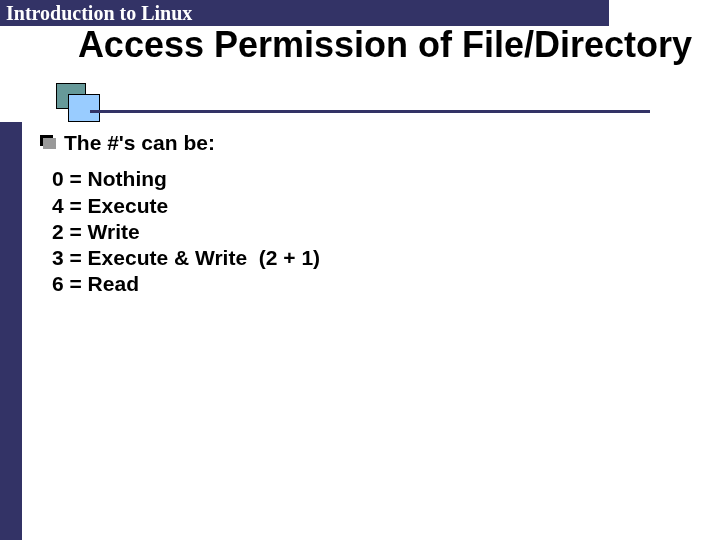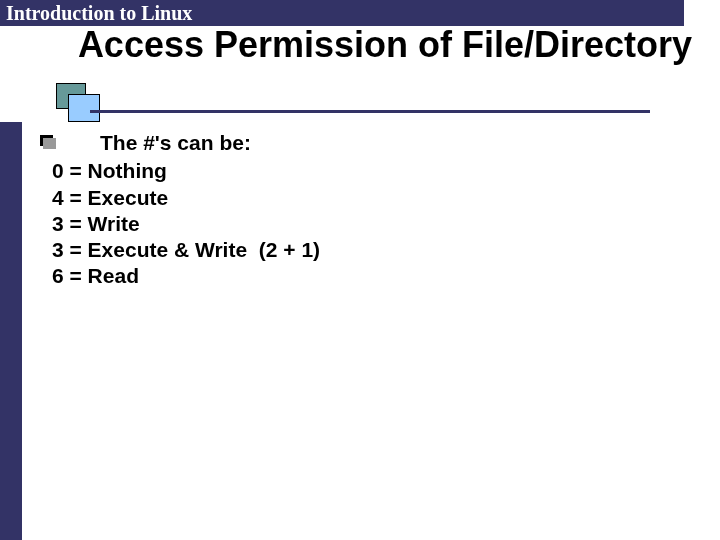--- a/index.html
+++ b/index.html
@@ -13,21 +13,21 @@
   }
   .slide {
     position: relative;
     width: 720px;
     height: 540px;
   }
   .header-bar {
     position: absolute;
     left: 0;
     top: 0;
-    width: 684px;
+    width: 609px;
     height: 26px;
     background: #333366;
   }
   .header-text {
     position: absolute;
     left: 6px;
     top: 2px;
     color: #ffffff;
     font-family: "Times New Roman", Times, serif;
     font-weight: bold;
@@ -82,22 +82,21 @@
   .content {
     position: absolute;
     left: 40px;
     top: 130px;
     width: 640px;
     color: #000;
   }
   .bullet-row {
     display: flex;
     align-items: flex-start;
-    margin-bottom: 2px;
-    gap: 36px;
+    margin-bottom: 10px;
   }
   .bullet-icon {
     flex: 0 0 auto;
     width: 16px;
     height: 14px;
     margin-top: 5px;
     margin-right: 8px;
     position: relative;
   }
   .bullet-icon svg { display: block; }
@@ -139,20 +138,20 @@
           <rect x="0" y="0" width="13" height="11" fill="#000000"></rect>
           <rect x="3" y="3" width="13" height="11" fill="#999999"></rect>
         </svg>
       </span>
       <span class="lead-text">The #'s can be:</span>
     </div>
 
     <div class="perm-lines">
       <div>0 = Nothing</div>
       <div>4 = Execute</div>
-      <div>3 = Write</div>
+      <div>2 = Write</div>
       <div>3 = Execute &amp; Write  (2 + 1)</div>
       <div>6 = Read</div>
     </div>
 
   </div>
 
 </div>
 
 </body></html>

